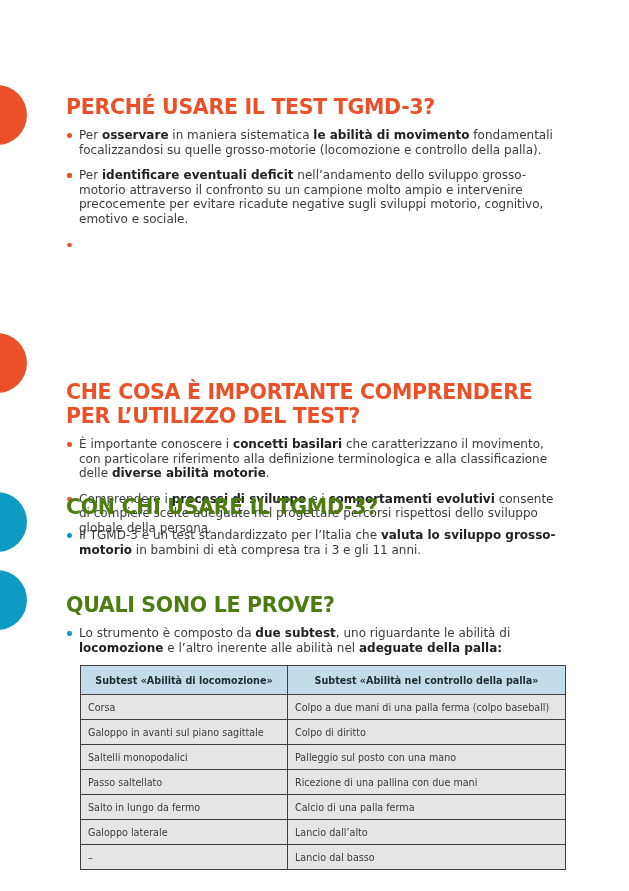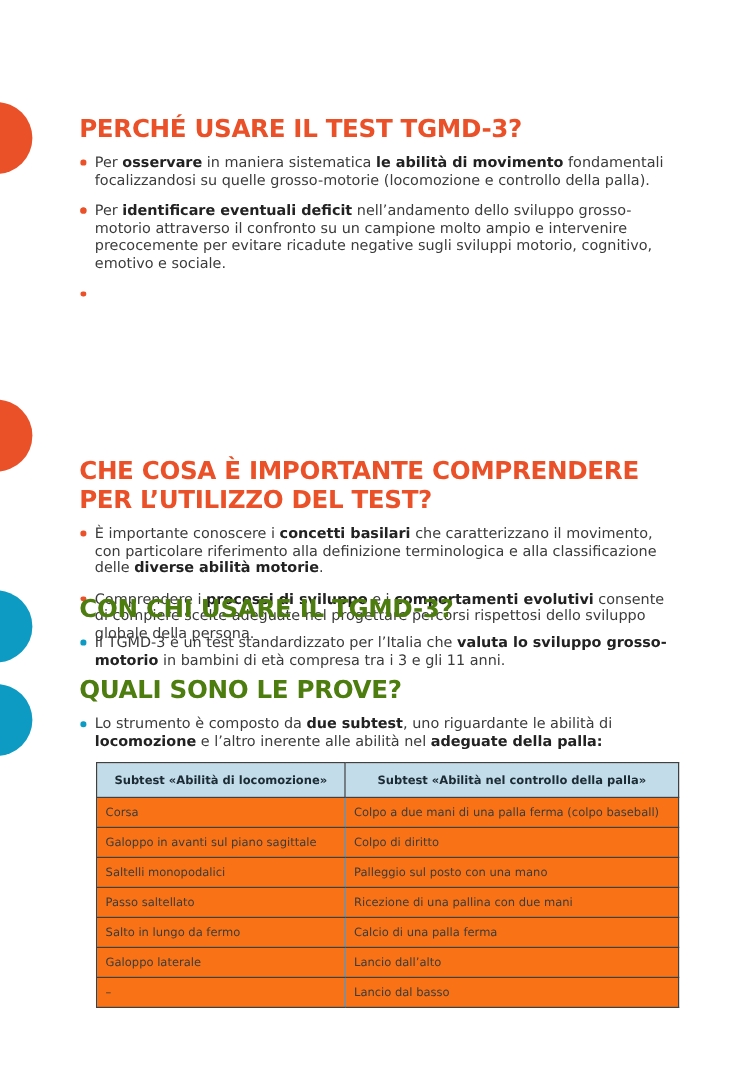--- a/index.html
+++ b/index.html
@@ -84,21 +84,21 @@
   }
   ul.bullets.orange > li .dot { background: #ea5128; }
   ul.bullets.blue   > li .dot { background: #0d9bc4; }
 
   ul.bullets b { font-weight: bold; color: #222222; }
 
   
   .sec-why        { position: absolute; left: 0; top: 95px;  width: 500px; }
   .sec-understand { position: absolute; left: 0; top: 340px; width: 500px; margin-top: 40px; }
   .sec-who        { position: absolute; left: 0; top: 495px; width: 500px; }
-  .sec-tests      { position: absolute; left: 0; top: 563px; width: 500px; }
+  .sec-tests      { position: absolute; left: 0; top: 593px; width: 500px; }
 
   table.subtests {
     border-collapse: collapse;
     width: 485px;
     margin-top: 10px;
     margin-left: 14px;
     table-layout: fixed;
   }
   table.subtests th,
   table.subtests td {
@@ -109,21 +109,21 @@
   table.subtests th {
     background: #c2dcea;
     color: #1b2b33;
     font-size: 9.6px;
     font-weight: bold;
     text-align: center;
     height: 22px;
     padding: 3px 6px;
   }
   table.subtests td {
-    background: #f97316;
+    background: #e5e5e5;
     color: #3b3b3b;
     font-size: 9.6px;
     font-weight: normal;
     text-align: left;
     height: 20px;
     padding: 2px 7px;
     white-space: nowrap;
     overflow: hidden;
   }
   table.subtests col.c1 { width: 207px; }

